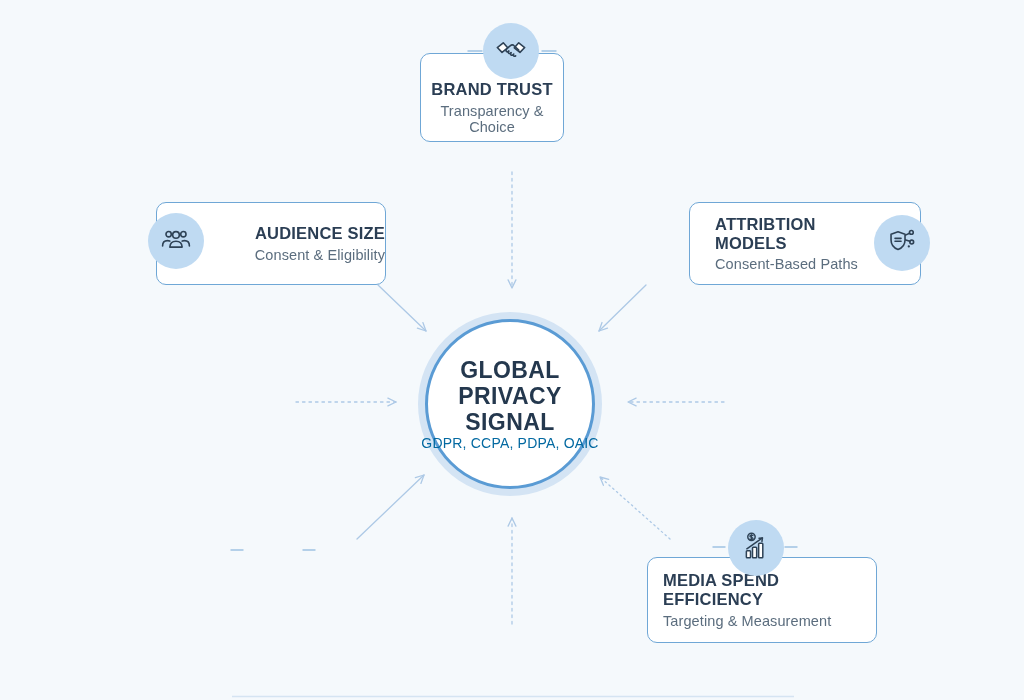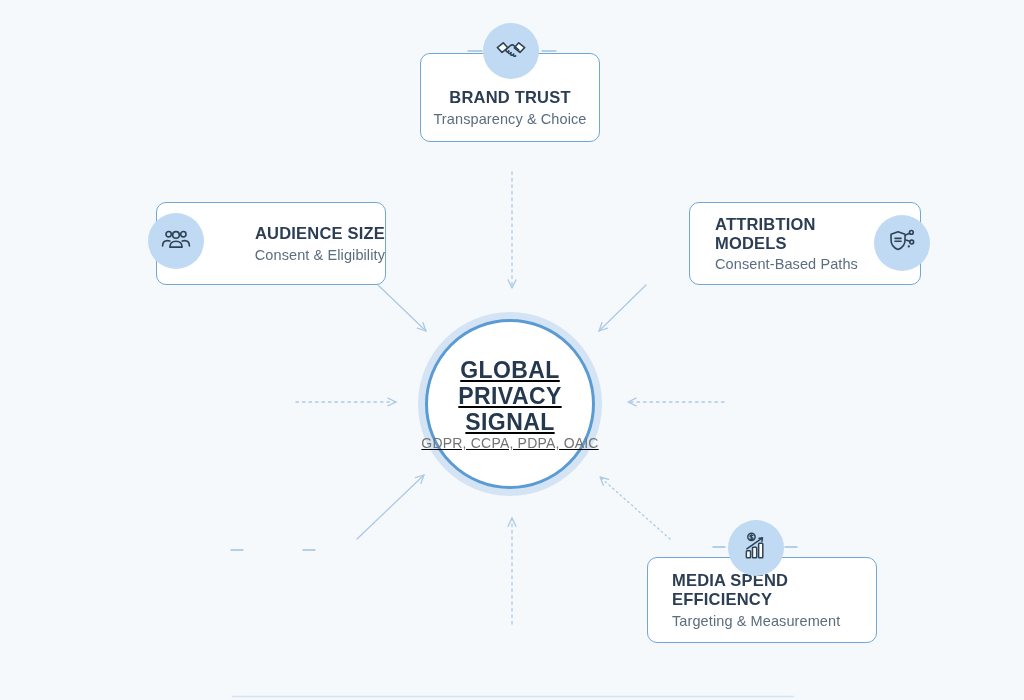--- a/index.html
+++ b/index.html
@@ -22,48 +22,48 @@
   .node-sub{
     font-size:14.5px;color:#5b6d7e;margin-top:4px;letter-spacing:.1px;
   }
   .icon-circle{
     position:absolute;background:#bfdaf2;border-radius:50%;
     display:flex;align-items:center;justify-content:center;z-index:3;
   }
   .icon-circle svg{display:block;}
 
   
-  #node-brand-trust{left:420px;top:53px;width:180px;height:89px;align-items:center;text-align:center;padding-top:20px;}
+  #node-brand-trust{left:420px;top:53px;width:144px;height:89px;align-items:center;text-align:center;padding-top:20px;}
   #node-brand-trust .icon-circle{width:56px;height:56px;left:62px;top:-31px;}
 
   #node-audience-size{left:156px;top:202px;width:230px;height:83px;padding-left:62px;align-items:flex-end;}
   #node-audience-size .icon-circle{width:56px;height:56px;left:-9px;top:10px;}
 
   #node-attribution-models{left:645px;top:202px;width:232px;height:83px;padding-left:25px;padding-right:60px;margin-left:44px;}
   #node-attribution-models .icon-circle{width:56px;height:56px;left:184px;top:12px;}
 
   #node-signal-quality{left:148px;top:557px;width:229px;height:88px;padding-left:64px;}
   #node-signal-quality .icon-circle.pos-top{width:56px;height:56px;left:97px;top:-35px;}
   #node-signal-quality .icon-circle.pos-left{width:58px;height:58px;left:-12px;top:17px;}
 
-  #node-media-spend{left:647px;top:557px;width:230px;height:86px;padding-left:24px;padding-right:6px;}
+  #node-media-spend{left:647px;top:557px;width:230px;height:86px;padding-left:15px;padding-right:6px;}
   #node-media-spend .icon-circle{width:56px;height:56px;left:80px;top:-38px;}
 
   .center-node{
     position:absolute;left:425px;top:319px;width:170px;height:170px;z-index:2;
     background:#ffffff;border:3px solid #5a9bd4;border-radius:50%;
     box-shadow:0 0 0 7px #d4e4f4;
     display:flex;flex-direction:column;align-items:center;justify-content:center;
-    text-align:center;box-sizing:border-box;text-decoration:underline;
+    text-align:center;box-sizing:border-box;
   }
   .center-title-line{
     font-size:23px;line-height:26px;font-weight:700;color:#24384e;letter-spacing:.4px;
   }
   .center-sub{
-    font-size:14px;color:#737373;letter-spacing:.2px;white-space:nowrap;
+    font-size:14px;color:#0369a1;letter-spacing:.2px;white-space:nowrap;
   }
 </style>
 </head>
 <body>
 
 <div class="canvas">
 
   <svg class="connectors" width="1024" height="700" viewBox="0 0 1024 700">
     <g fill="none" stroke="#adc9e6" stroke-width="1.3" stroke-linecap="round" stroke-linejoin="round">
 

